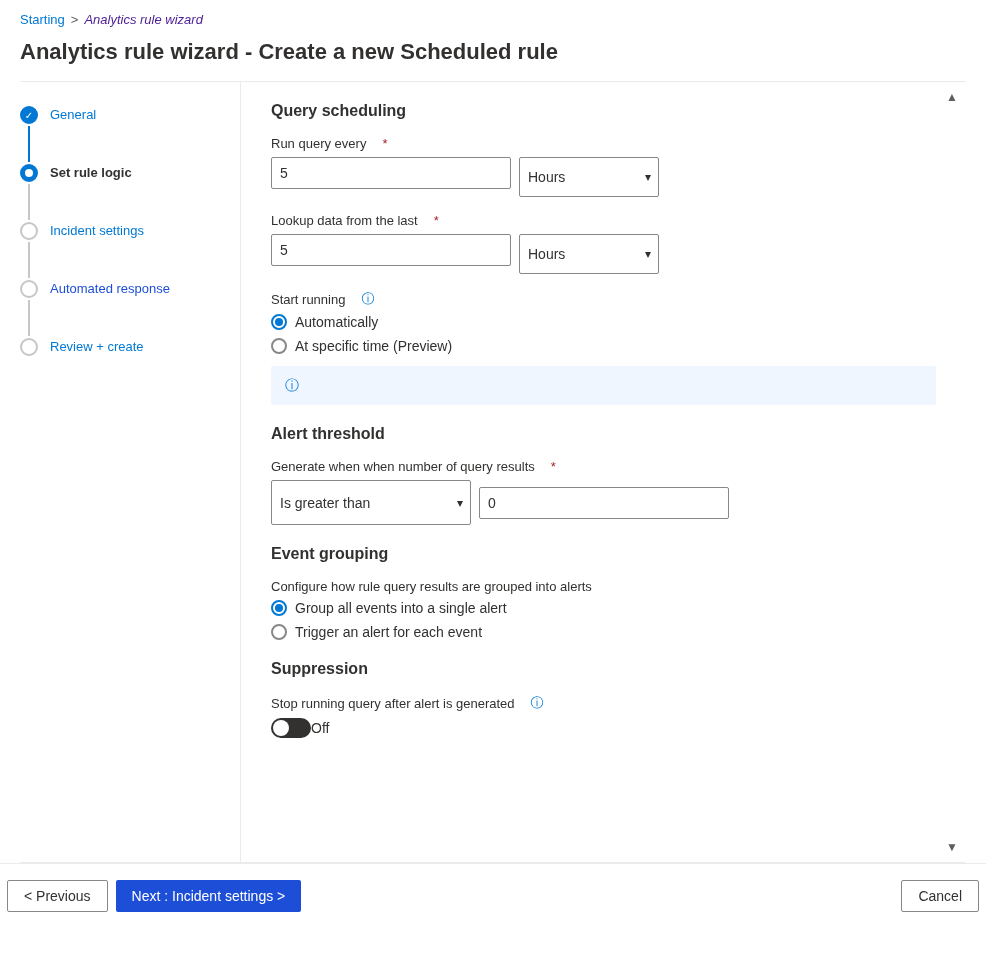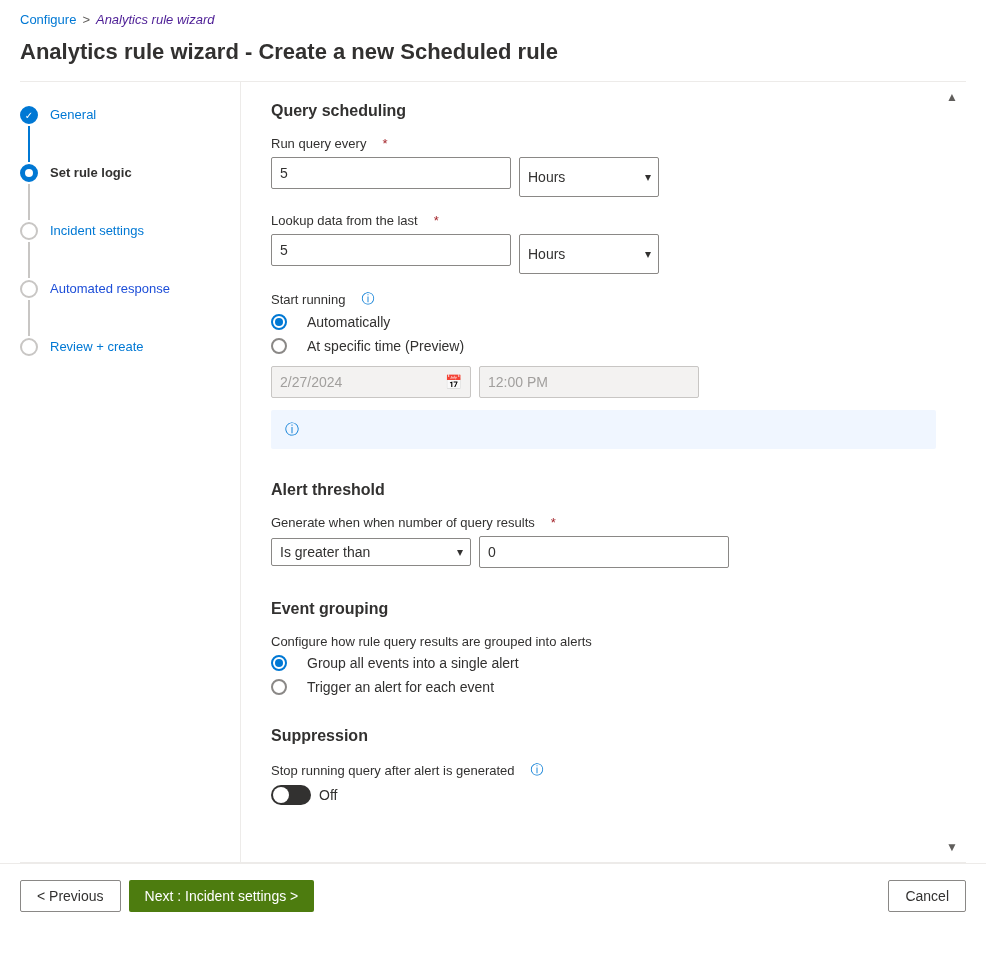--- a/index.html
+++ b/index.html
@@ -235,21 +235,21 @@
     }
 
     
     .radio-group {
       margin-bottom: 12px;
     }
 
     .radio-item {
       display: flex;
       align-items: center;
-      gap: 20px;
+      gap: 8px;
       margin-bottom: 8px;
       cursor: pointer;
     }
 
     .radio-btn {
       width: 16px;
       height: 16px;
       border-radius: 50%;
       border: 2px solid #8a8886;
       display: flex;
@@ -334,21 +334,21 @@
     }
 
     
     .threshold-row {
       display: flex;
       gap: 8px;
       align-items: center;
     }
 
     .threshold-select {
-      height: 28px;
+      height: 45px;
       border: 1px solid #8a8886;
       border-radius: 2px;
       padding: 0 8px;
       font-size: 14px;
       color: #323130;
       background: #fff;
       cursor: pointer;
       appearance: none;
       padding-right: 28px;
       min-width: 200px;
@@ -361,21 +361,21 @@
       padding: 0 8px;
       font-size: 14px;
       color: #323130;
       width: 250px;
     }
 
     
     .toggle-wrapper {
       display: flex;
       align-items: center;
-      gap: 8px;
+      gap: 0;
     }
 
     .toggle {
       width: 40px;
       height: 20px;
       background: #323130;
       border-radius: 10px;
       position: relative;
       cursor: pointer;
     }
@@ -389,41 +389,41 @@
       background: #fff;
       top: 2px;
       left: 2px;
       transition: left 0.2s;
     }
 
     
     .footer {
       display: flex;
       align-items: center;
-      padding: 16px 20px;
+      padding: 16px 7px;
       border-top: 1px solid #edebe9;
       gap: 8px;
     }
 
     .btn-secondary {
       height: 32px;
       padding: 0 16px;
       border: 1px solid #8a8886;
       background: #fff;
       border-radius: 2px;
       font-size: 14px;
       color: #323130;
       cursor: pointer;
     }
 
     .btn-primary {
       height: 32px;
       padding: 0 16px;
       border: none;
-      background: #4d7c0f;
+      background: #1d4ed8;
       border-radius: 2px;
       font-size: 14px;
       color: #fff;
       cursor: pointer;
     }
 
     .btn-cancel {
       height: 32px;
       padding: 0 16px;
       border: 1px solid #8a8886;
@@ -435,28 +435,28 @@
       margin-left: auto;
     }
 
     .info-tooltip {
       color: #0078d4;
       cursor: help;
       font-size: 13px;
     }
 
     .section-gap {
-      margin-bottom: 32px;
+      margin-bottom: 20px;
     }
   </style>
 </head>
 <body>
 
 <div class="breadcrumb">
-  <span style="cursor:pointer;">Configure</span>
+  <span style="cursor:pointer;">Starting</span>
   <span class="breadcrumb-separator">&gt;</span>
   <span class="breadcrumb-current">Analytics rule wizard</span>
 </div>
 
 <div class="page-title">Analytics rule wizard - Create a new Scheduled rule</div>
 
 <div class="divider"></div>
 
 <div class="main-layout">
 
@@ -548,27 +548,20 @@
         <div class="radio-item">
           <div class="radio-btn checked"></div>
           <span>Automatically</span>
         </div>
         <div class="radio-item">
           <div class="radio-btn"></div>
           <span>At specific time (Preview)</span>
         </div>
       </div>
 
-      <div class="datetime-row">
-        <div class="date-input-wrapper">
-          <input type="text" class="date-input" value="2/27/2024" disabled="" style="">
-          <span class="calendar-icon">📅</span>
-        </div>
-        <input type="text" class="time-input" value="12:00 PM" disabled="" style="">
-      </div>
 
       <div class="info-box">
         <span class="info-icon">ⓘ</span>
       </div>
     </div>
 
     <div class="section-gap">
       <div class="section-heading">Alert threshold</div>
 
       <div class="form-label">

